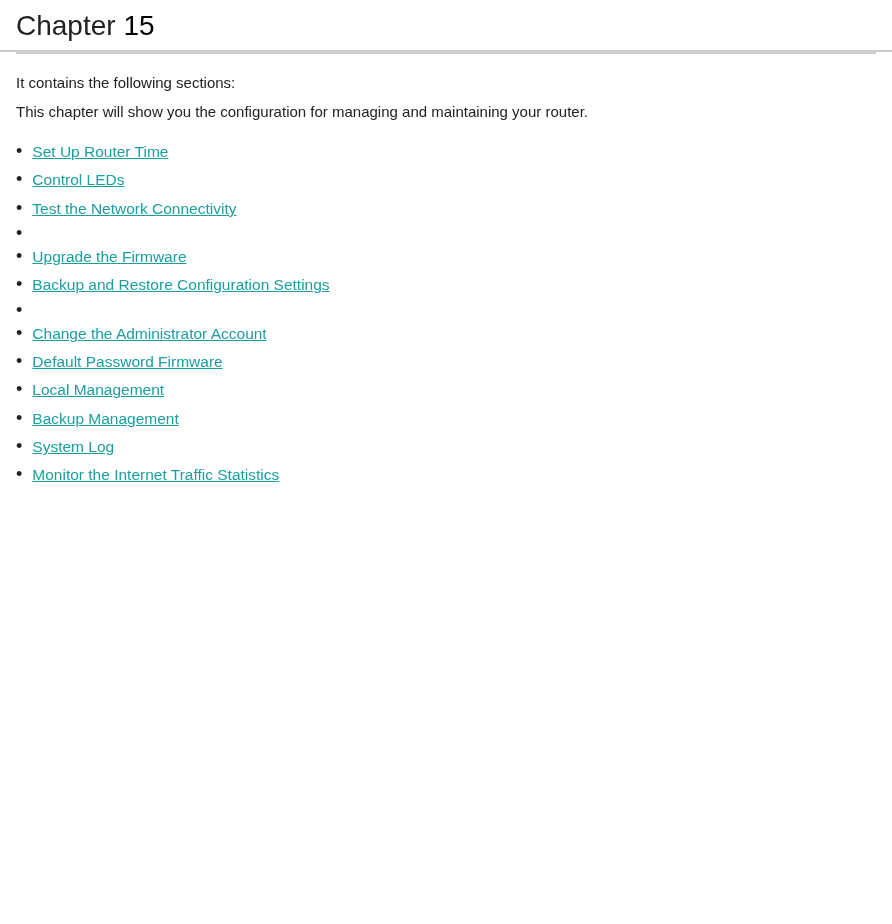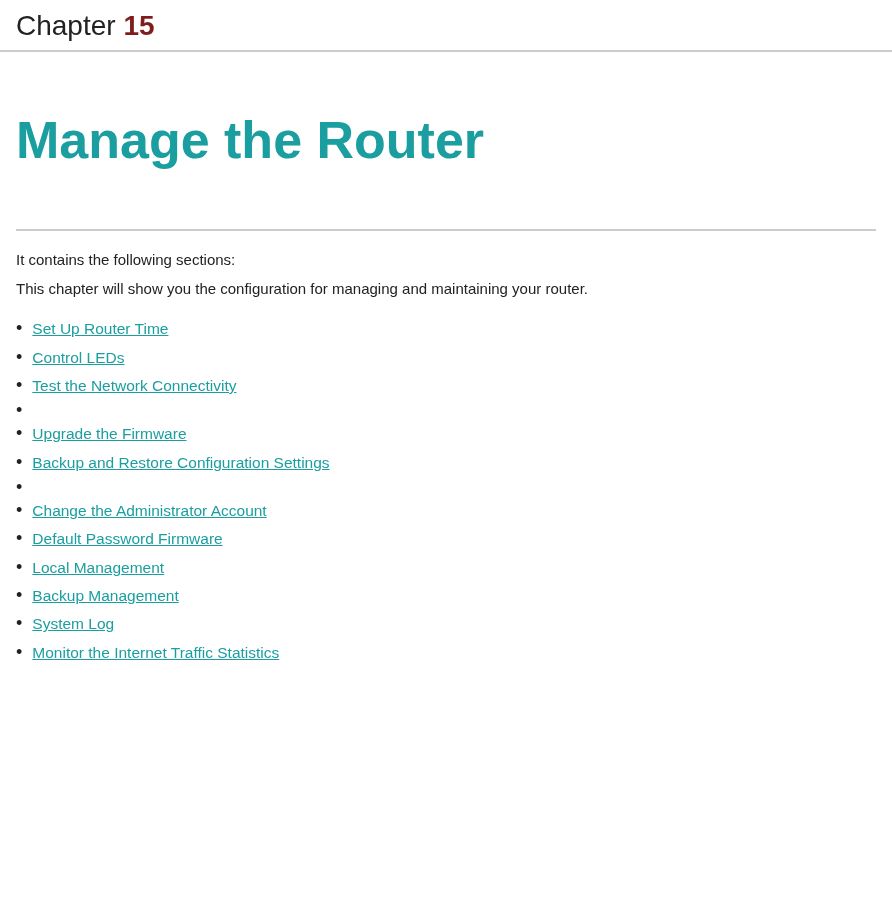--- a/index.html
+++ b/index.html
@@ -21,22 +21,22 @@
       border-bottom: 2px solid #cccccc;
     }
 
     .header-title {
       font-size: 28px;
       font-weight: normal;
       color: #222222;
     }
 
     .header-title .chapter-num {
-      color: #7f1d1d;
-      font-weight: bold;
+      color: #000000;
+      font-weight: normal;
     }
 
     .content {
       padding: 0 16px 40px 16px;
     }
 
     .page-heading {
       font-size: 52px;
       font-weight: bold;
       color: #1a9ea0;
@@ -88,21 +88,20 @@
 </head>
 <body>
 
 <div class="header">
   <h1 class="header-title">
     <span>Chapter </span><span class="chapter-num">15</span>
   </h1>
 </div>
 
 <div class="content">
-  <h2 class="page-heading">Manage the Router</h2>
 
   <hr class="divider">
 
   <p class="intro-text">It contains the following sections:</p>
   <p class="intro-text">This chapter will show you the configuration for managing and maintaining your router.</p>
 
   <ul class="toc-list">
     <li>
       <span class="bullet">•</span>
       <a href="#">Set Up Router Time</a>

